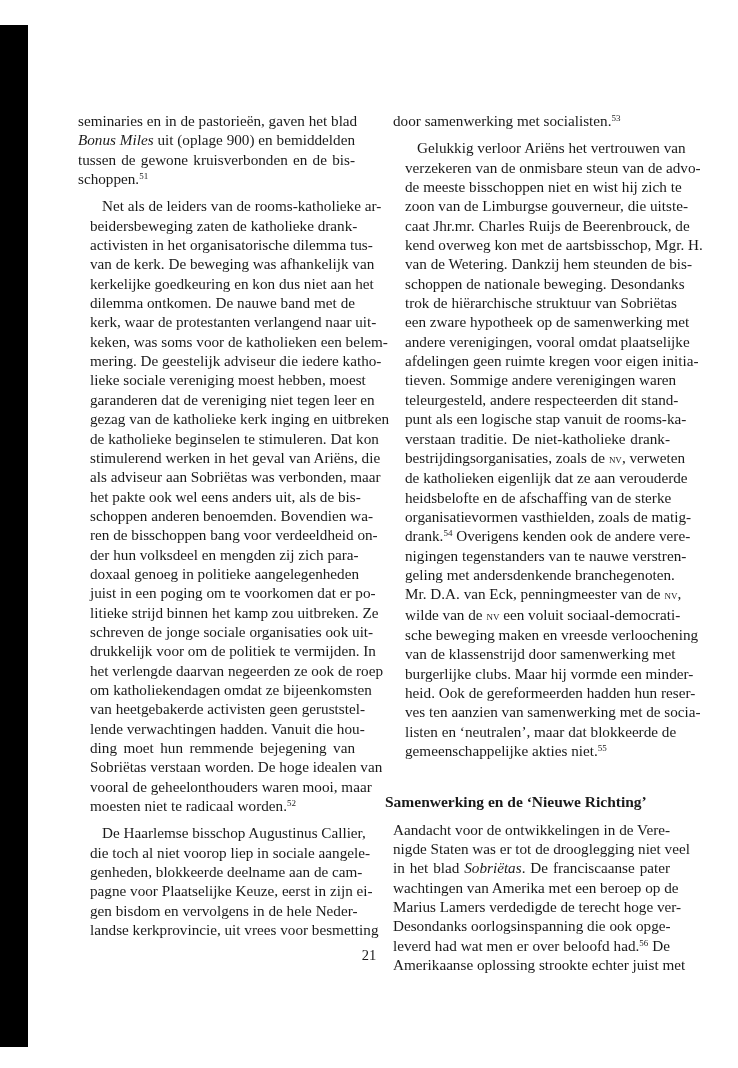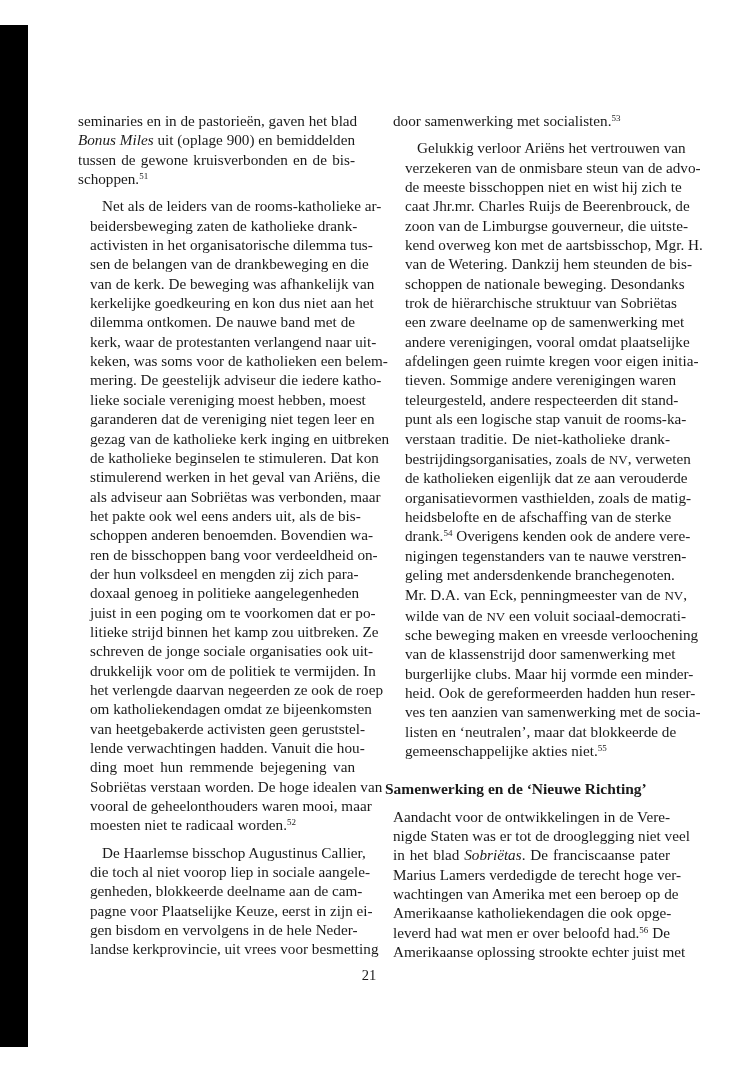--- a/index.html
+++ b/index.html
@@ -26,53 +26,52 @@
     text-align: justify;
     hyphens: manual;
   }
   .col-left { left: 70px; }
   .col-right { left: 385px; }
   .column p { margin: 8px; }
   .column p.indent { text-indent: 12px; }
   .column .line { display: block; text-align: justify; text-align-last: justify; white-space: nowrap; }
   .column .line.last { text-align-last: left; }
   sup { font-size: 9px; line-height: 0; vertical-align: 5px; }
-  .sc { font-variant: small-caps; font-size: 19px; }
+  .sc { font-variant: small-caps; font-size: 13px; }
   em { }
   h2 {
-    margin: 19px 0 0 0;
+    margin: 32px 0 0 0;
     font-size: 15.5px;
     line-height: 19.35px;
     font-weight: bold;
   }
   .page-number {
     position: absolute;
     left: 0; width: 738px;
-    top: 967px;
+    top: 947px;
     text-align: center;
     font-size: 14.5px;
   }
 </style>
 </head>
 <body>
 
 <div class="scan-bar"></div>
 
 <div class="column col-left">
     <p>
       <span class="line">seminaries en in de pastorieën, gaven het blad</span>
       <span class="line"><em>Bonus Miles</em> uit (oplage 900) en bemiddelden</span>
       <span class="line">tussen de gewone kruisverbonden en de bis-</span>
       <span class="line last">schoppen.<sup>51</sup></span>
     </p>
     <p class="indent">
       <span class="line" style="padding-left: 12px;">Net als de leiders van de rooms-katholieke ar-</span>
       <span class="line">beidersbeweging zaten de katholieke drank-</span>
       <span class="line">activisten in het organisatorische dilemma tus-</span>
-      <span class="line">sen de belangen van de drankbeweging en die</span>
       <span class="line">van de kerk. De beweging was afhankelijk van</span>
       <span class="line">kerkelijke goedkeuring en kon dus niet aan het</span>
       <span class="line">dilemma ontkomen. De nauwe band met de</span>
       <span class="line">kerk, waar de protestanten verlangend naar uit-</span>
       <span class="line">keken, was soms voor de katholieken een belem-</span>
       <span class="line">mering. De geestelijk adviseur die iedere katho-</span>
       <span class="line">lieke sociale vereniging moest hebben, moest</span>
       <span class="line">garanderen dat de vereniging niet tegen leer en</span>
       <span class="line">gezag van de katholieke kerk inging en uitbreken</span>
       <span class="line">de katholieke beginselen te stimuleren. Dat kon</span>
@@ -107,56 +106,56 @@
   </div>
 
 <div class="column col-right">
     <p>
       <span class="line last">door samenwerking met socialisten.<sup>53</sup></span>
     </p>
     <p class="indent">
       <span class="line" style="padding-left: 12px;">Gelukkig verloor Ariëns het vertrouwen van</span>
       <span class="line">verzekeren van de onmisbare steun van de advo-</span>
       <span class="line">de meeste bisschoppen niet en wist hij zich te</span>
+      <span class="line">zoon van de Limburgse gouverneur, die uitste-</span>
       <span class="line">caat Jhr.mr. Charles Ruijs de Beerenbrouck, de</span>
-      <span class="line">zoon van de Limburgse gouverneur, die uitste-</span>
       <span class="line">kend overweg kon met de aartsbisschop, Mgr. H.</span>
       <span class="line">van de Wetering. Dankzij hem steunden de bis-</span>
       <span class="line">schoppen de nationale beweging. Desondanks</span>
       <span class="line">trok de hiërarchische struktuur van Sobriëtas</span>
-      <span class="line">een zware deelname op de samenwerking met</span>
+      <span class="line">een zware hypotheek op de samenwerking met</span>
       <span class="line">andere verenigingen, vooral omdat plaatselijke</span>
       <span class="line">afdelingen geen ruimte kregen voor eigen initia-</span>
       <span class="line">tieven. Sommige andere verenigingen waren</span>
       <span class="line">teleurgesteld, andere respecteerden dit stand-</span>
       <span class="line">punt als een logische stap vanuit de rooms-ka-</span>
       <span class="line">verstaan traditie. De niet-katholieke drank-</span>
       <span class="line">bestrijdingsorganisaties, zoals de <span class="sc">nv</span>, verweten</span>
       <span class="line">de katholieken eigenlijk dat ze aan verouderde</span>
+      <span class="line">heidsbelofte en de afschaffing van de sterke</span>
       <span class="line">organisatievormen vasthielden, zoals de matig-</span>
-      <span class="line">heidsbelofte en de afschaffing van de sterke</span>
       <span class="line">drank.<sup>54</sup> Overigens kenden ook de andere vere-</span>
       <span class="line">nigingen tegenstanders van te nauwe verstren-</span>
       <span class="line">geling met andersdenkende branchegenoten.</span>
       <span class="line">Mr. D.A. van Eck, penningmeester van de <span class="sc">nv</span>,</span>
       <span class="line">wilde van de <span class="sc">nv</span> een voluit sociaal-democrati-</span>
       <span class="line">sche beweging maken en vreesde verloochening</span>
       <span class="line">van de klassenstrijd door samenwerking met</span>
       <span class="line">burgerlijke clubs. Maar hij vormde een minder-</span>
       <span class="line">heid. Ook de gereformeerden hadden hun reser-</span>
       <span class="line">ves ten aanzien van samenwerking met de socia-</span>
       <span class="line">listen en ‘neutralen’, maar dat blokkeerde de</span>
       <span class="line last">gemeenschappelijke akties niet.<sup>55</sup></span>
     </p>
     <h2>Samenwerking en de ‘Nieuwe Richting’</h2>
     <p>
       <span class="line">Aandacht voor de ontwikkelingen in de Vere-</span>
       <span class="line">nigde Staten was er tot de drooglegging niet veel</span>
       <span class="line">in het blad <em>Sobriëtas</em>. De franciscaanse pater</span>
+      <span class="line">wachtingen van Amerika met een beroep op de</span>
       <span class="line">Marius Lamers verdedigde de terecht hoge ver-</span>
-      <span class="line">wachtingen van Amerika met een beroep op de</span>
-      <span class="line">Amerikaanse katholiekendagen die ook opge-</span>
+      <span class="line">Desondanks oorlogsinspanning die ook opge-</span>
       <span class="line">leverd had wat men er over beloofd had.<sup>56</sup> De</span>
       <span class="line">Amerikaanse oplossing strookte echter juist met</span>
     </p>
   </div>
 
 <div class="page-number">21</div>
 
 </body></html>

